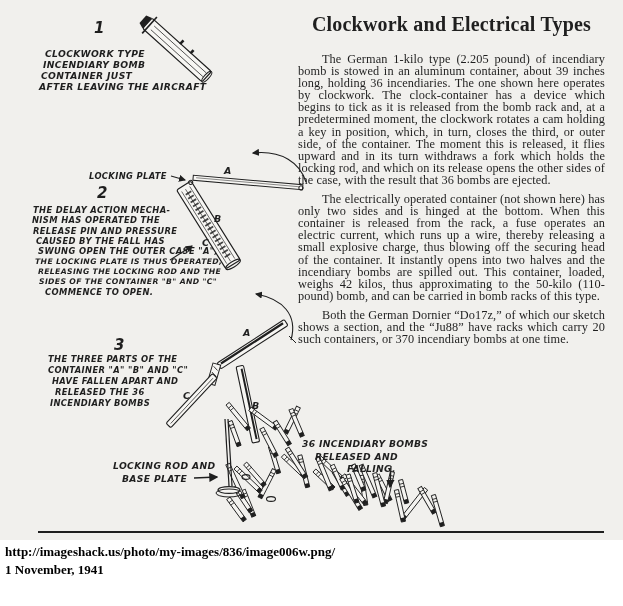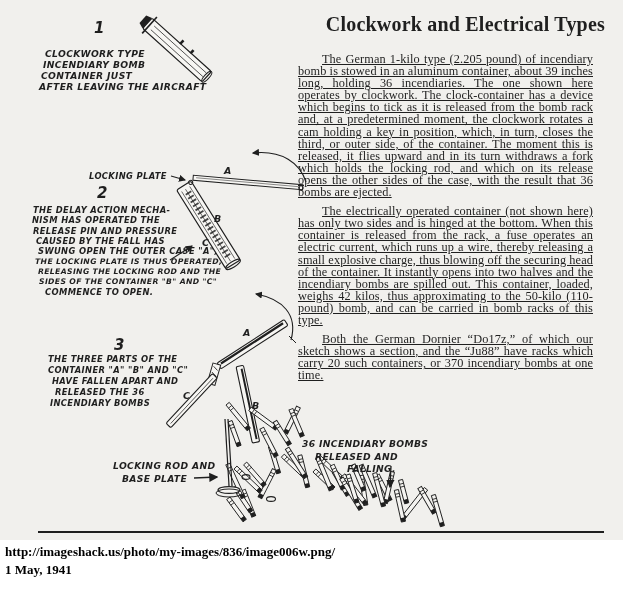--- a/index.html
+++ b/index.html
@@ -19,29 +19,28 @@
     background:var(--scan-bg);
   }
   .scan svg{position:absolute;left:0;top:0;}
   .col{
     position:absolute;left:298px;top:12px;width:307px;
     color:var(--ink);
   }
   .col h1{
     margin:0 0 17px 0;
     font-size:20px;line-height:24px;font-weight:bold;
-    text-align:right;letter-spacing:.2px;
+    text-align:center;letter-spacing:.2px;
     font-family:"Liberation Serif",serif;
   }
   .col p{
-    margin:0 12px 7px 0;
+    margin:0 0 7px 0;
     font-size:12.3px;line-height:12.1px;
     text-align:justify;text-indent:24px;
     letter-spacing:.1px;
-    text-decoration:underline;
   }
   .rule{
     position:absolute;left:38px;top:531px;width:566px;height:1.5px;
     background:var(--ink);
   }
   .footer{
     position:absolute;left:0;top:540px;width:623px;height:66px;
     background:var(--page-bg);
     padding:3px 16px 0 5px;box-sizing:border-box;
     color:#000;
@@ -427,15 +426,15 @@
       <p>The German 1-kilo type (2.205 pound) of incendiary bomb is stowed in an aluminum container, about 39 inches long, holding 36 incendiaries.  The one shown here operates by clockwork.  The clock-container has a device which begins to tick as it is released from the bomb rack and, at a predetermined moment, the clockwork rotates a cam holding a key in position, which, in turn, closes the third, or outer side, of the container.  The moment this is released, it flies upward and in its turn withdraws a fork which holds the locking rod, and which on its release opens the other sides of the case, with the result that 36 bombs are ejected.</p>
       <p>The electrically operated container (not shown here) has only two sides and is hinged at the bottom.  When this container is released from the rack, a fuse operates an electric current, which runs up a wire, thereby releasing a small explosive charge, thus blowing off the securing head of the container.  It instantly opens into two halves and the incendiary bombs are spilled out.  This container, loaded, weighs 42 kilos, thus approximating to the 50-kilo (110-pound) bomb, and can be carried in bomb racks of this type.</p>
       <p>Both the German Dornier “Do17z,” of which our sketch shows a section, and the “Ju88” have racks which carry 20 such containers, or 370 incendiary bombs at one time.</p>
     </div>
 
     <div class="rule"></div>
   </div>
 
   <div class="footer">
     <div>http://imageshack.us/photo/my-images/836/image006w.png/</div>
-    <div>1 May, 1941</div>
+    <div>1 November, 1941</div>
   </div>
 </div>
 
 </body></html>

